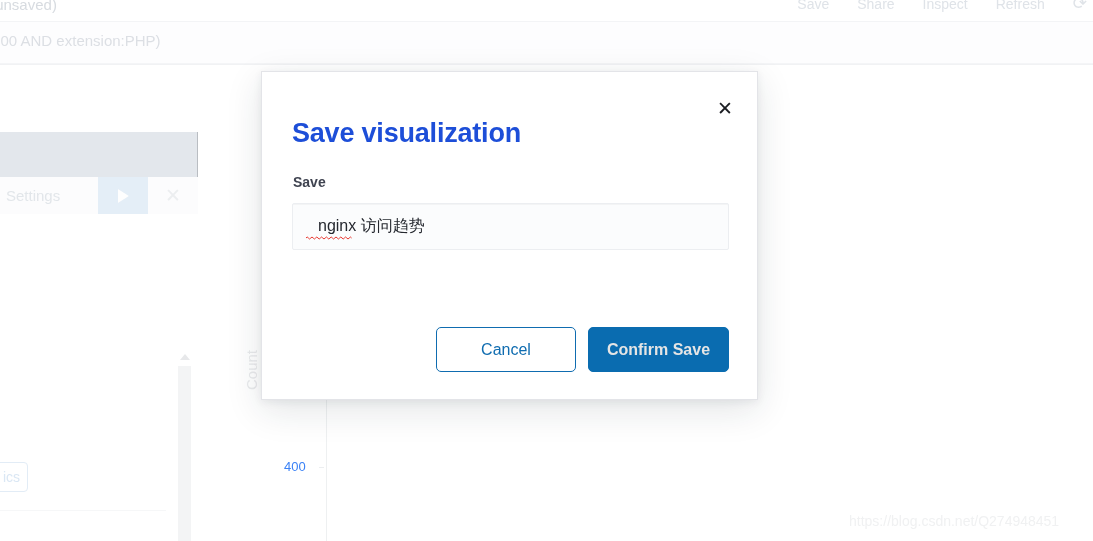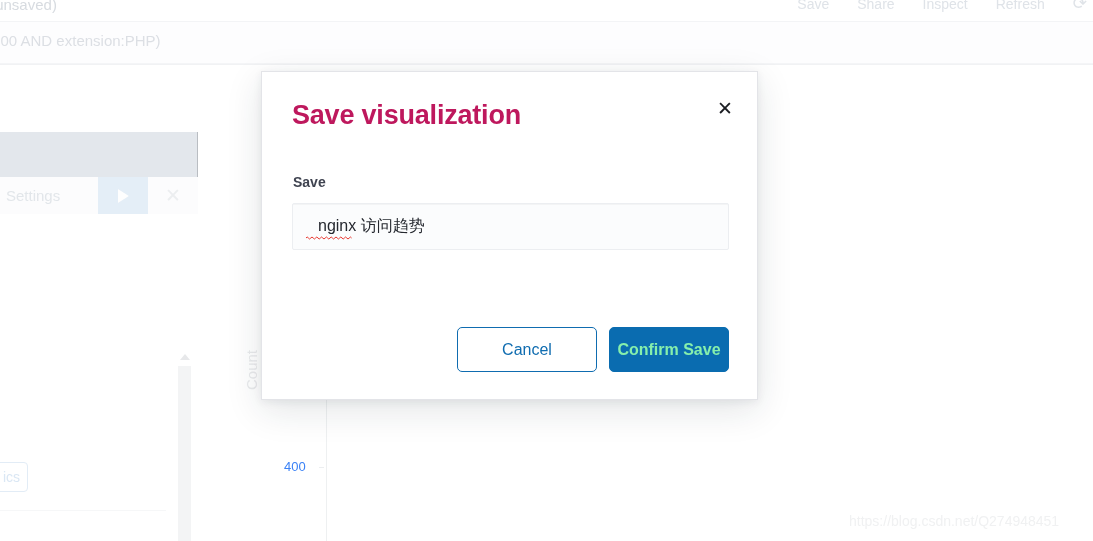--- a/index.html
+++ b/index.html
@@ -289,24 +289,24 @@
     display: flex;
     align-items: center;
     justify-content: center;
     font-size: 19px;
     color: #1a1c21;
     line-height: 1;
     cursor: pointer;
   }
   .modal-title {
     position: absolute;
-    left: 30px; top: 28px;
+    left: 30px; top: 46px;
     font-size: 27px;
     font-weight: bold;
-    color: #be185d;
+    color: #1d4ed8;
     letter-spacing: -.2px;
   }
   .field-label {
     position: absolute;
     left: 31px; top: 102px;
     font-size: 14px;
     font-weight: bold;
     color: #3f4350;
   }
   .text-input {
@@ -349,24 +349,24 @@
     align-items: center;
     justify-content: center;
   }
   .btn-cancel {
     width: 140px;
     background: #ffffff;
     border: 1px solid #0f6cb0;
     color: #0f6cb0;
   }
   .btn-confirm {
-    width: 120px;
+    width: 141px;
     background: #0a6cb0;
     border: 1px solid #0a6cb0;
-    color: #86efac;
+    color: #e5e5e5;
     font-weight: bold;
   }
 </style>
 </head>
 <body>
 
 <div id="app">
 
   <div class="bg-layer">
 

